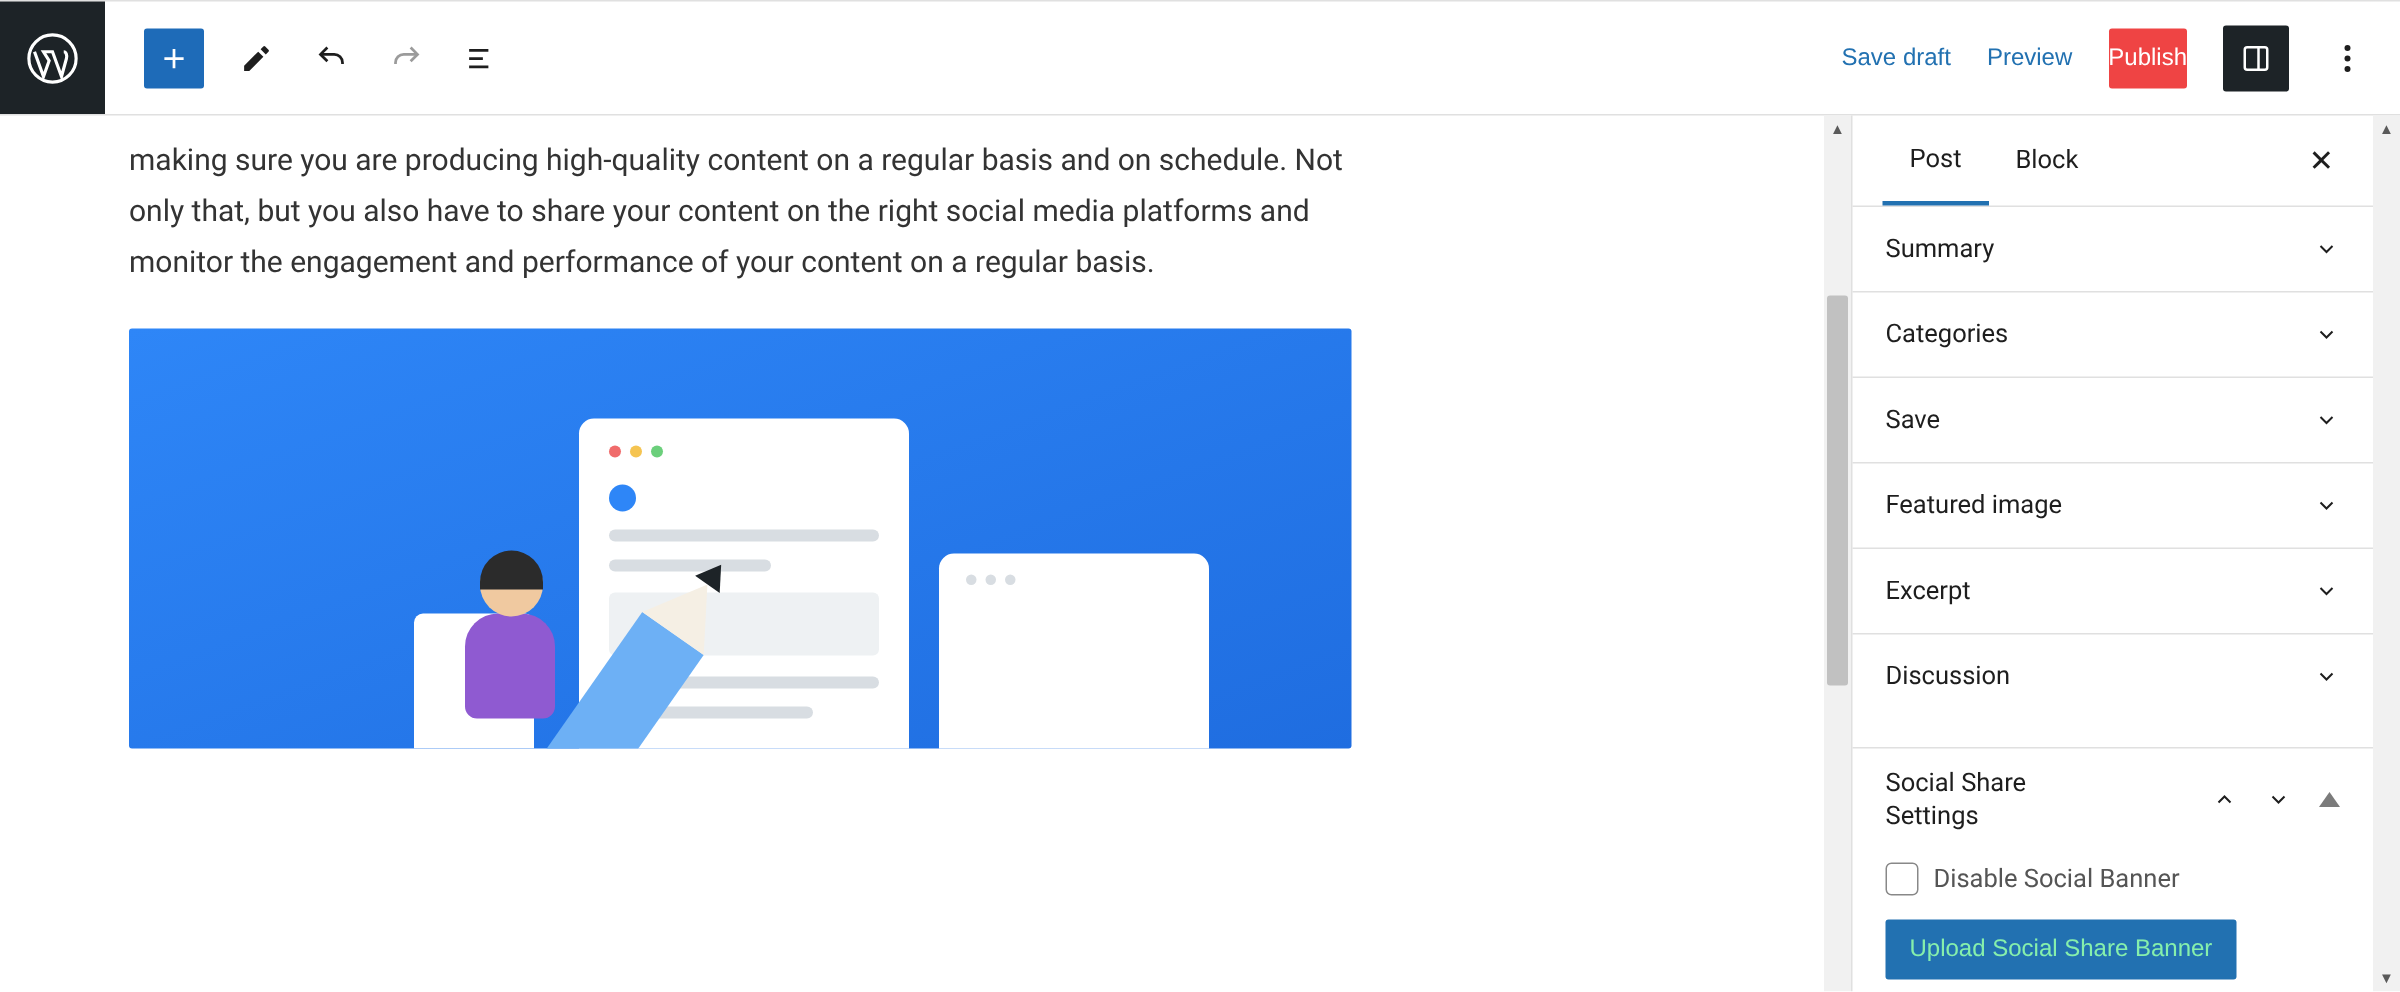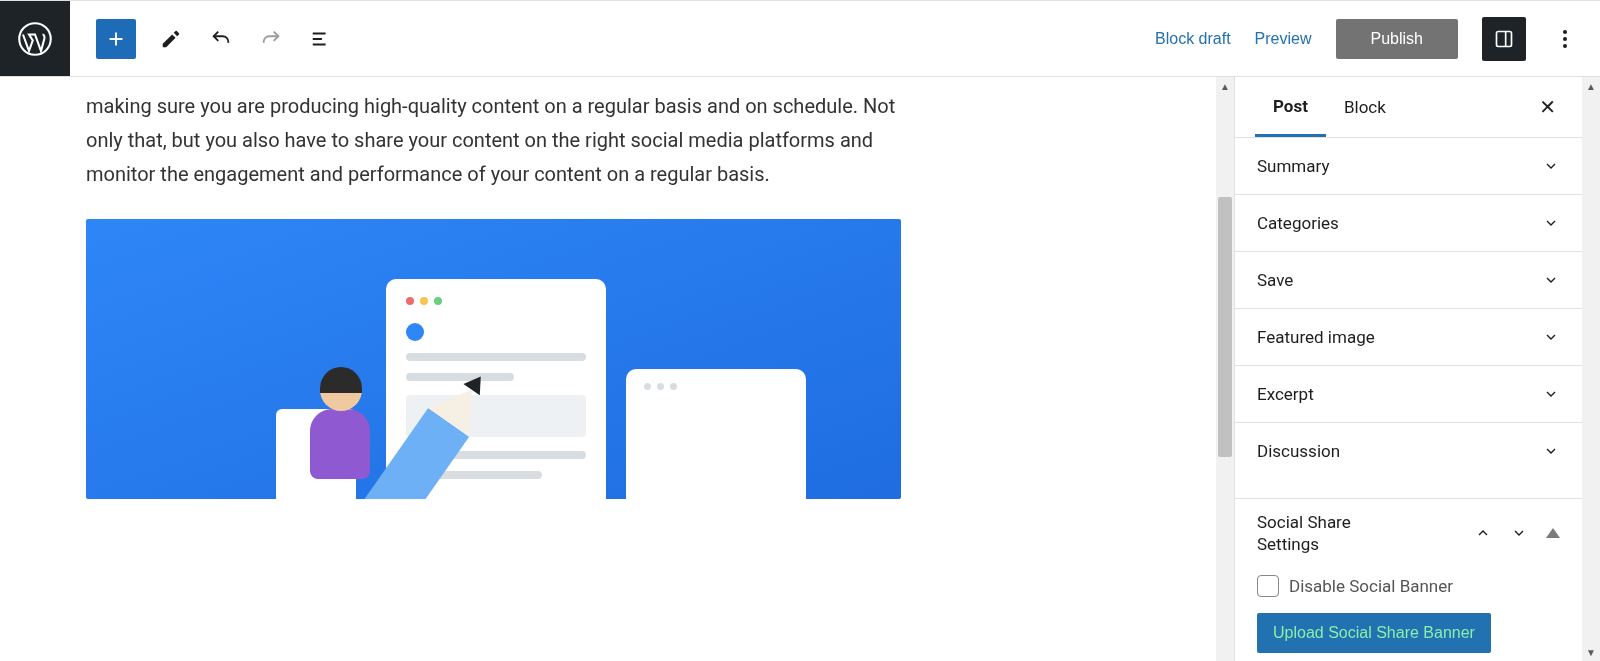--- a/index.html
+++ b/index.html
@@ -64,26 +64,26 @@
     padding-right: 20px;
   }
   .link-btn {
     color: #2271b1;
     font-size: 16px;
     background: none;
     border: none;
     cursor: pointer;
   }
   .publish-btn {
-    background: #737373;
+    background: #ef4444;
     color: #fff;
     font-size: 16px;
     font-weight: 500;
     border: none;
-    padding: 11px 35px;
+    padding: 11px 0;
     border-radius: 2px;
     cursor: pointer;
   }
   .square-btn {
     width: 44px; height: 44px;
     background: #1d2327;
     color: #fff;
     display: flex;
     align-items: center;
     justify-content: center;
@@ -245,21 +245,21 @@
     position: relative;
   }
   .tab {
     font-size: 17px;
     padding: 18px 18px;
     cursor: pointer;
     color: #1e1e1e;
   }
   .tab.active {
     border-bottom: 3px solid #2271b1;
-    font-weight: 700;
+    font-weight: 400;
   }
   .close-x {
     margin-left: auto;
     font-size: 20px;
     cursor: pointer;
     padding: 0 6px;
   }
 
   .panel {
     border-top: 1px solid #e0e0e0;
@@ -339,21 +339,21 @@
         </svg>
     </div>
     <div class="tb-btn">
       <svg width="22" height="22" viewBox="0 0 24 24" stroke="currentColor" stroke-width="2">
           <path d="M3 6h14M3 12h10M3 18h14"></path>
         </svg>
     </div>
   </div>
 
   <div class="toolbar-right">
-    <button class="link-btn">Block draft</button>
+    <button class="link-btn">Save draft</button>
     <button class="link-btn">Preview</button>
     <button class="publish-btn">Publish</button>
     <div class="square-btn">
       <svg width="20" height="20" viewBox="0 0 24 24" fill="none" stroke="currentColor" stroke-width="2">
           <rect x="3" y="3" width="18" height="18" rx="2"></rect>
           <path d="M14 3v18"></path>
         </svg>
     </div>
     <div class="kebab">
       <span></span>

